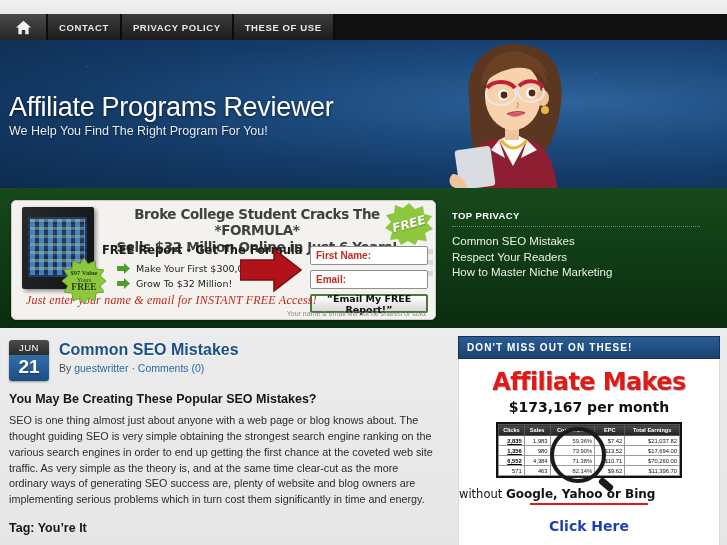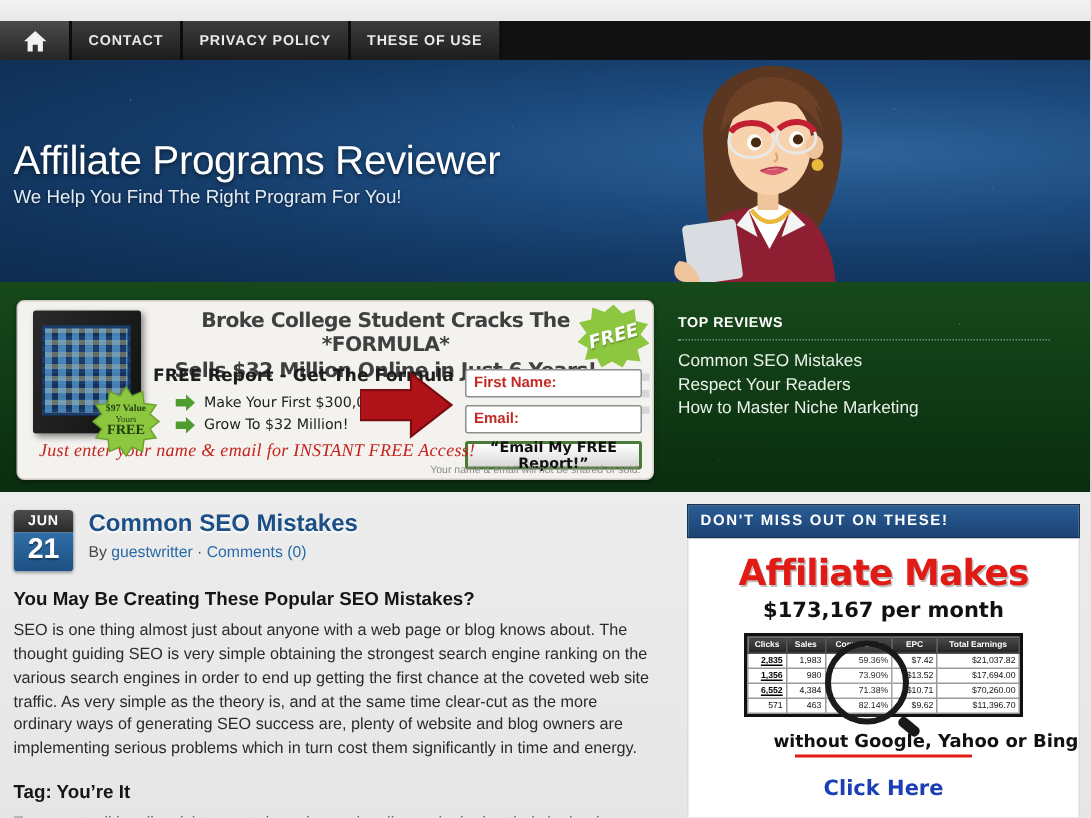--- a/index.html
+++ b/index.html
@@ -130,21 +130,21 @@
   .tr-item { color:#e9f2e9; font-size:11.5px; line-height:1.35; cursor:pointer; }
 
   
   .content { position:absolute; top:328px; left:0; width:727px; height:217px;
              background:linear-gradient(180deg,#ececec 0%,#e6e6e6 100%); }
   .main { position:absolute; left:0; top:0; width:450px; height:217px; padding:12px 12px 0 9px; }
   .posthead { display:flex; align-items:flex-start; }
   .datebox { width:40px; flex:none; border-radius:3px; overflow:hidden;
              box-shadow:0 1px 2px rgba(0,0,0,.35); }
   .date-m { background:linear-gradient(180deg,#4c4c4c,#2b2b2b); color:#fff;
-            font-size:9.5px; font-weight:bold; text-align:center; padding:2px 0 2px;
+            font-size:9.5px; font-weight:normal; text-align:center; padding:2px 0 2px;
             letter-spacing:.5px; }
   .date-d { background:linear-gradient(180deg,#2f6fa8,#1d4f83); color:#fff;
             font-size:19px; font-weight:bold; text-align:center; padding:1px 0 3px;
             text-shadow:0 1px 1px rgba(0,0,0,.35); }
   .posttitles { margin-left:10px; padding-top:1px; }
   .post-title { color:#1b4f86; font-size:16px; font-weight:bold; cursor:pointer;
                 text-shadow:0 1px 0 #fff; }
   .post-meta { color:#4a4a4a; font-size:10.5px; margin-top:3px; }
   .post-meta a { color:#2a6aa8; text-decoration:none; cursor:pointer; }
 
@@ -173,22 +173,22 @@
                        white-space:nowrap; }
   table.sba-table td { font-size:5.8px; padding:1.5px 2px; border:1px solid #999;
                        color:#111; text-align:right; white-space:nowrap; }
   table.sba-table td.u { text-decoration:underline; color:#000; font-weight:bold; }
   .magnifier { position:absolute; left:52px; top:3px; width:56px; height:56px;
                border:4px solid #1a1a1a; border-radius:50%;
                background:rgba(255,255,255,.08); pointer-events:none; }
   .magnifier::after{ content:""; position:absolute; right:-12px; bottom:-9px;
                width:16px; height:7px; background:#1a1a1a; border-radius:3px;
                transform:rotate(40deg); }
-  .sba-without { text-align:right; margin-top:9px; font-size:11.5px; color:#111;
-                 font-family:"DejaVu Sans", sans-serif;font-weight:bold; }
+  .sba-without { text-align:left; margin-top:9px; font-size:11.5px; color:#111;
+                 font-family:"DejaVu Sans", sans-serif; }
   .sba-without b { font-size:12px; }
   .redline { width:118px; height:2px; background:#e01b16; margin:2px auto 0; }
   .sba-click { text-align:center; color:#1d3fb5; font-size:14px; font-weight:bold;
                margin-top:13px; cursor:pointer; font-family:"DejaVu Sans", sans-serif; }
 </style>
 </head>
 <body>
 
 <div class="page">
 
@@ -325,21 +325,21 @@
     </div>
 
     <div class="dots">
       <i></i>
       <i></i>
       <i></i>
     </div>
   </div>
 
   <section class="topreviews">
-    <div class="tr-head">TOP REVIEWS</div>
+    <div class="tr-head">TOP PRIVACY</div>
     <div class="tr-list">
       <div class="tr-item">Common SEO Mistakes</div>
       <div class="tr-item">Respect Your Readers</div>
       <div class="tr-item">How to Master Niche Marketing</div>
     </div>
   </section>
 
   <div class="content">
 
     <main class="main">

